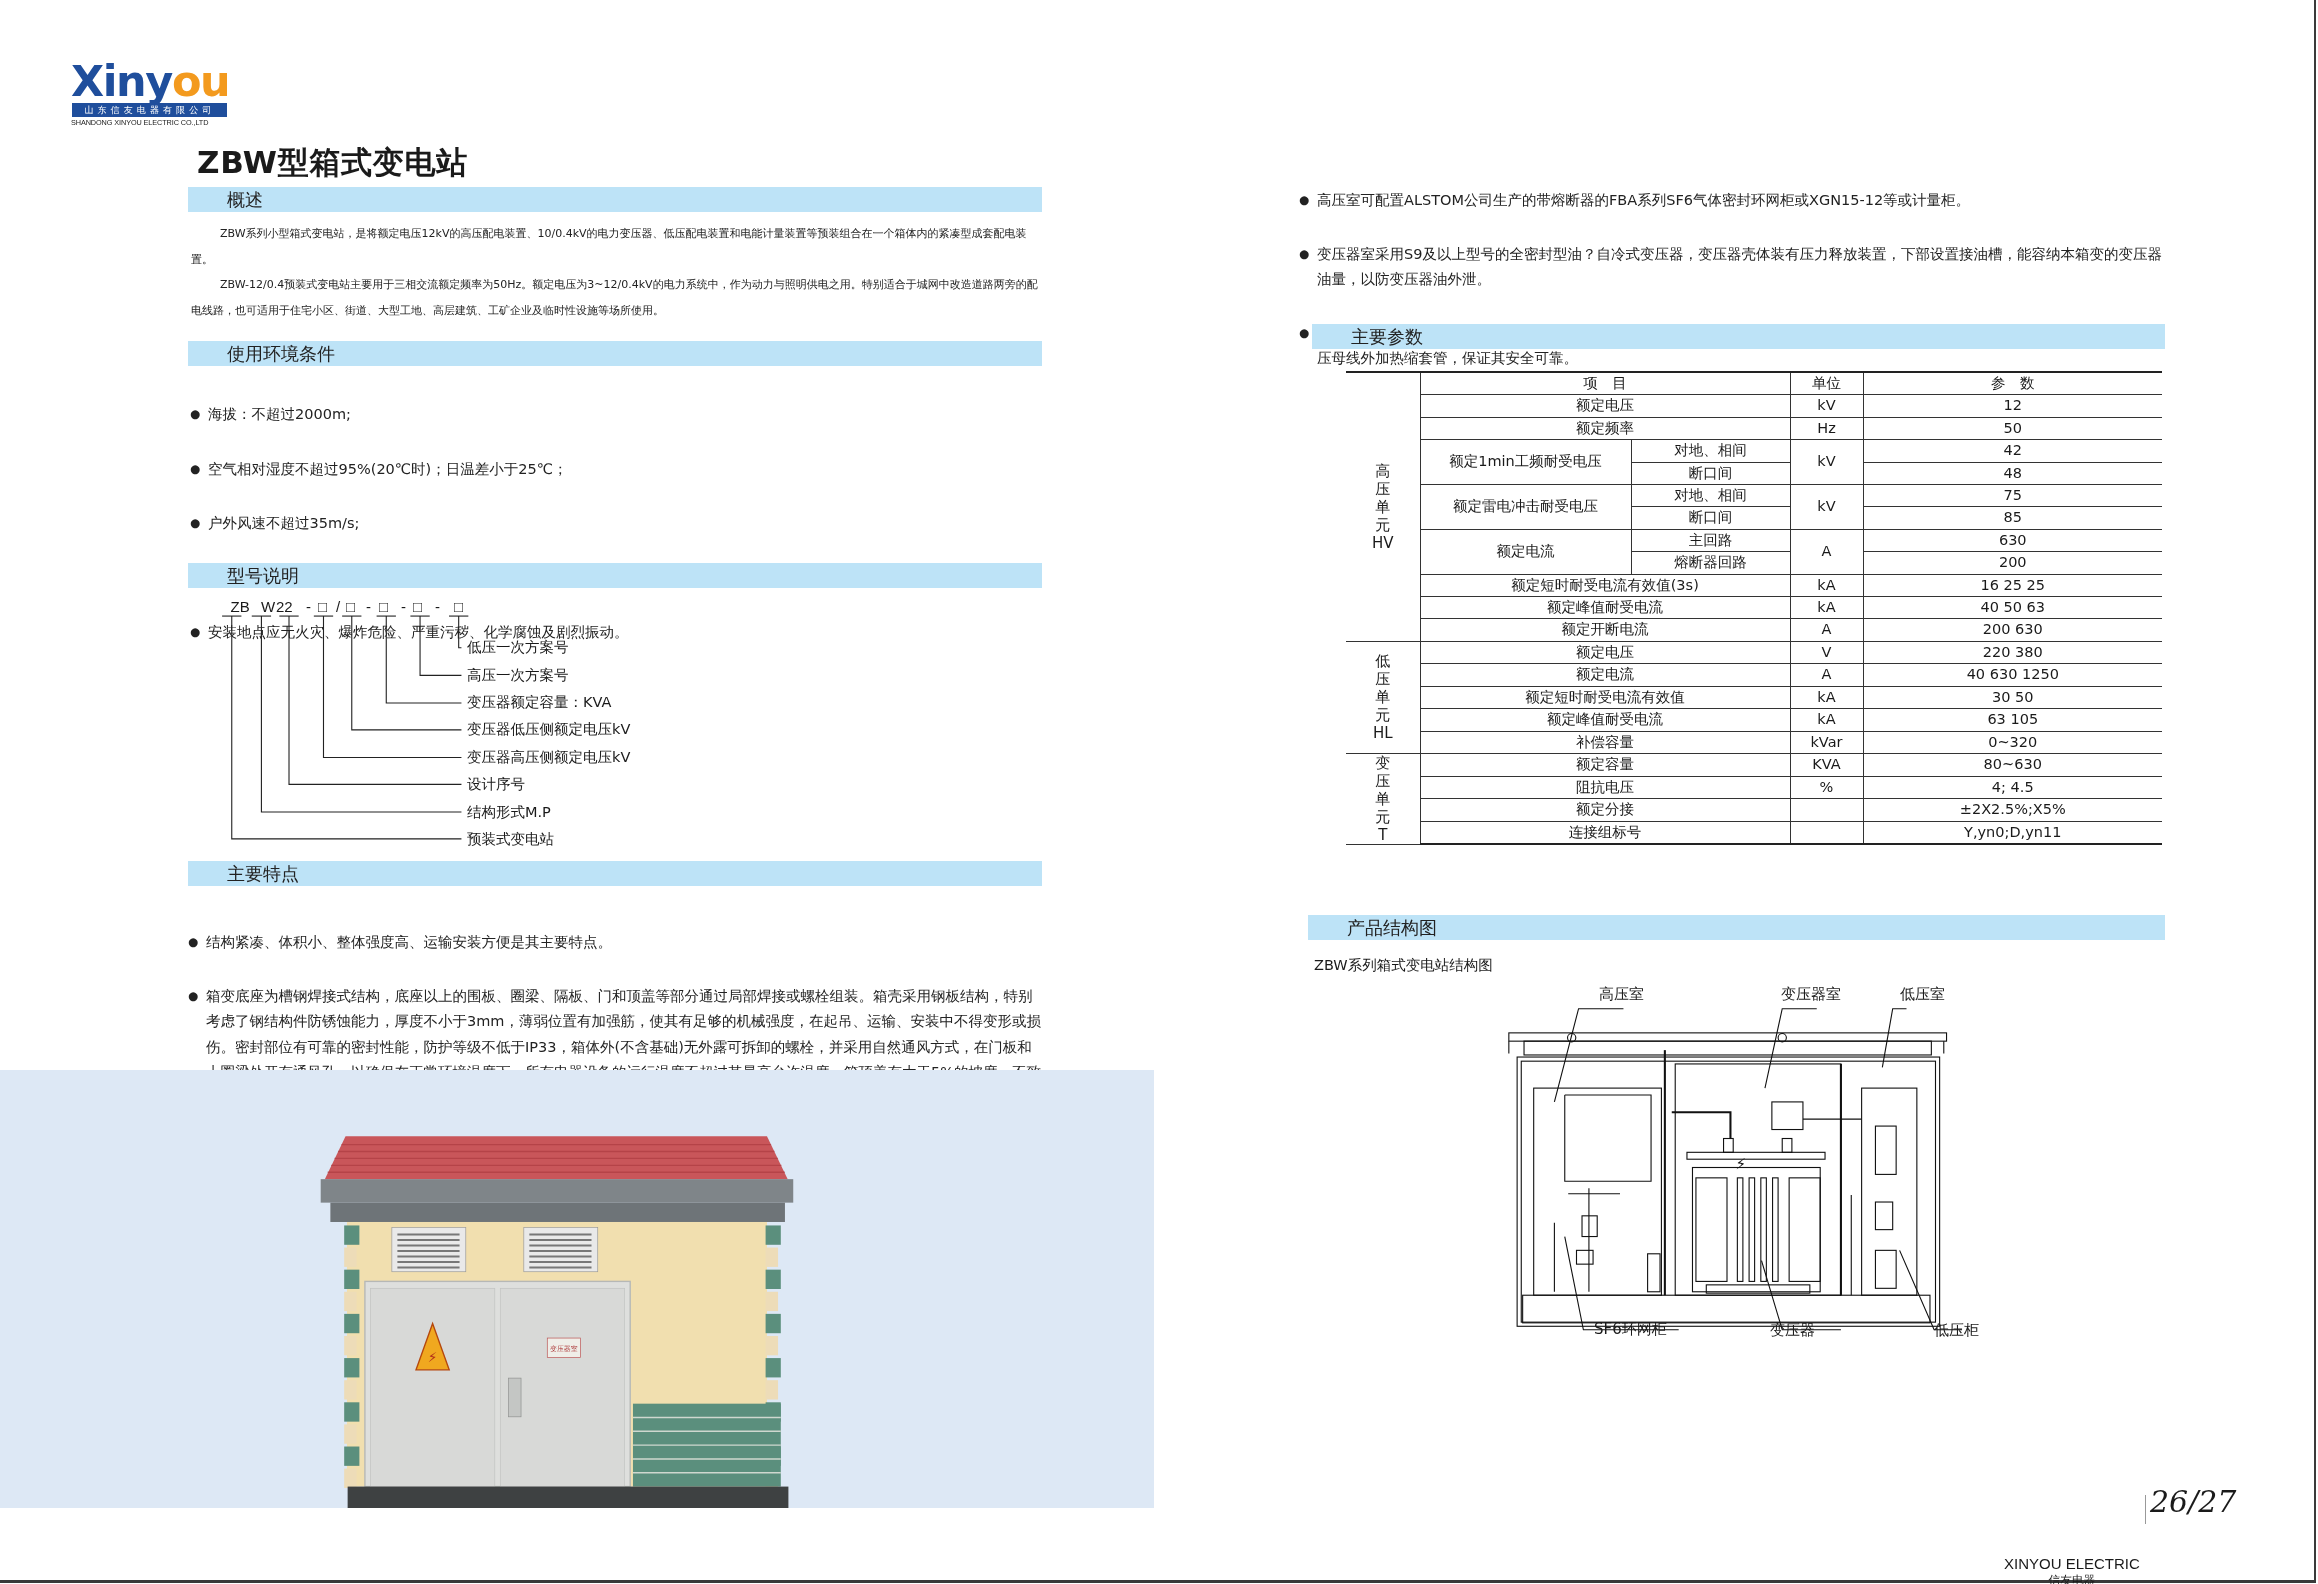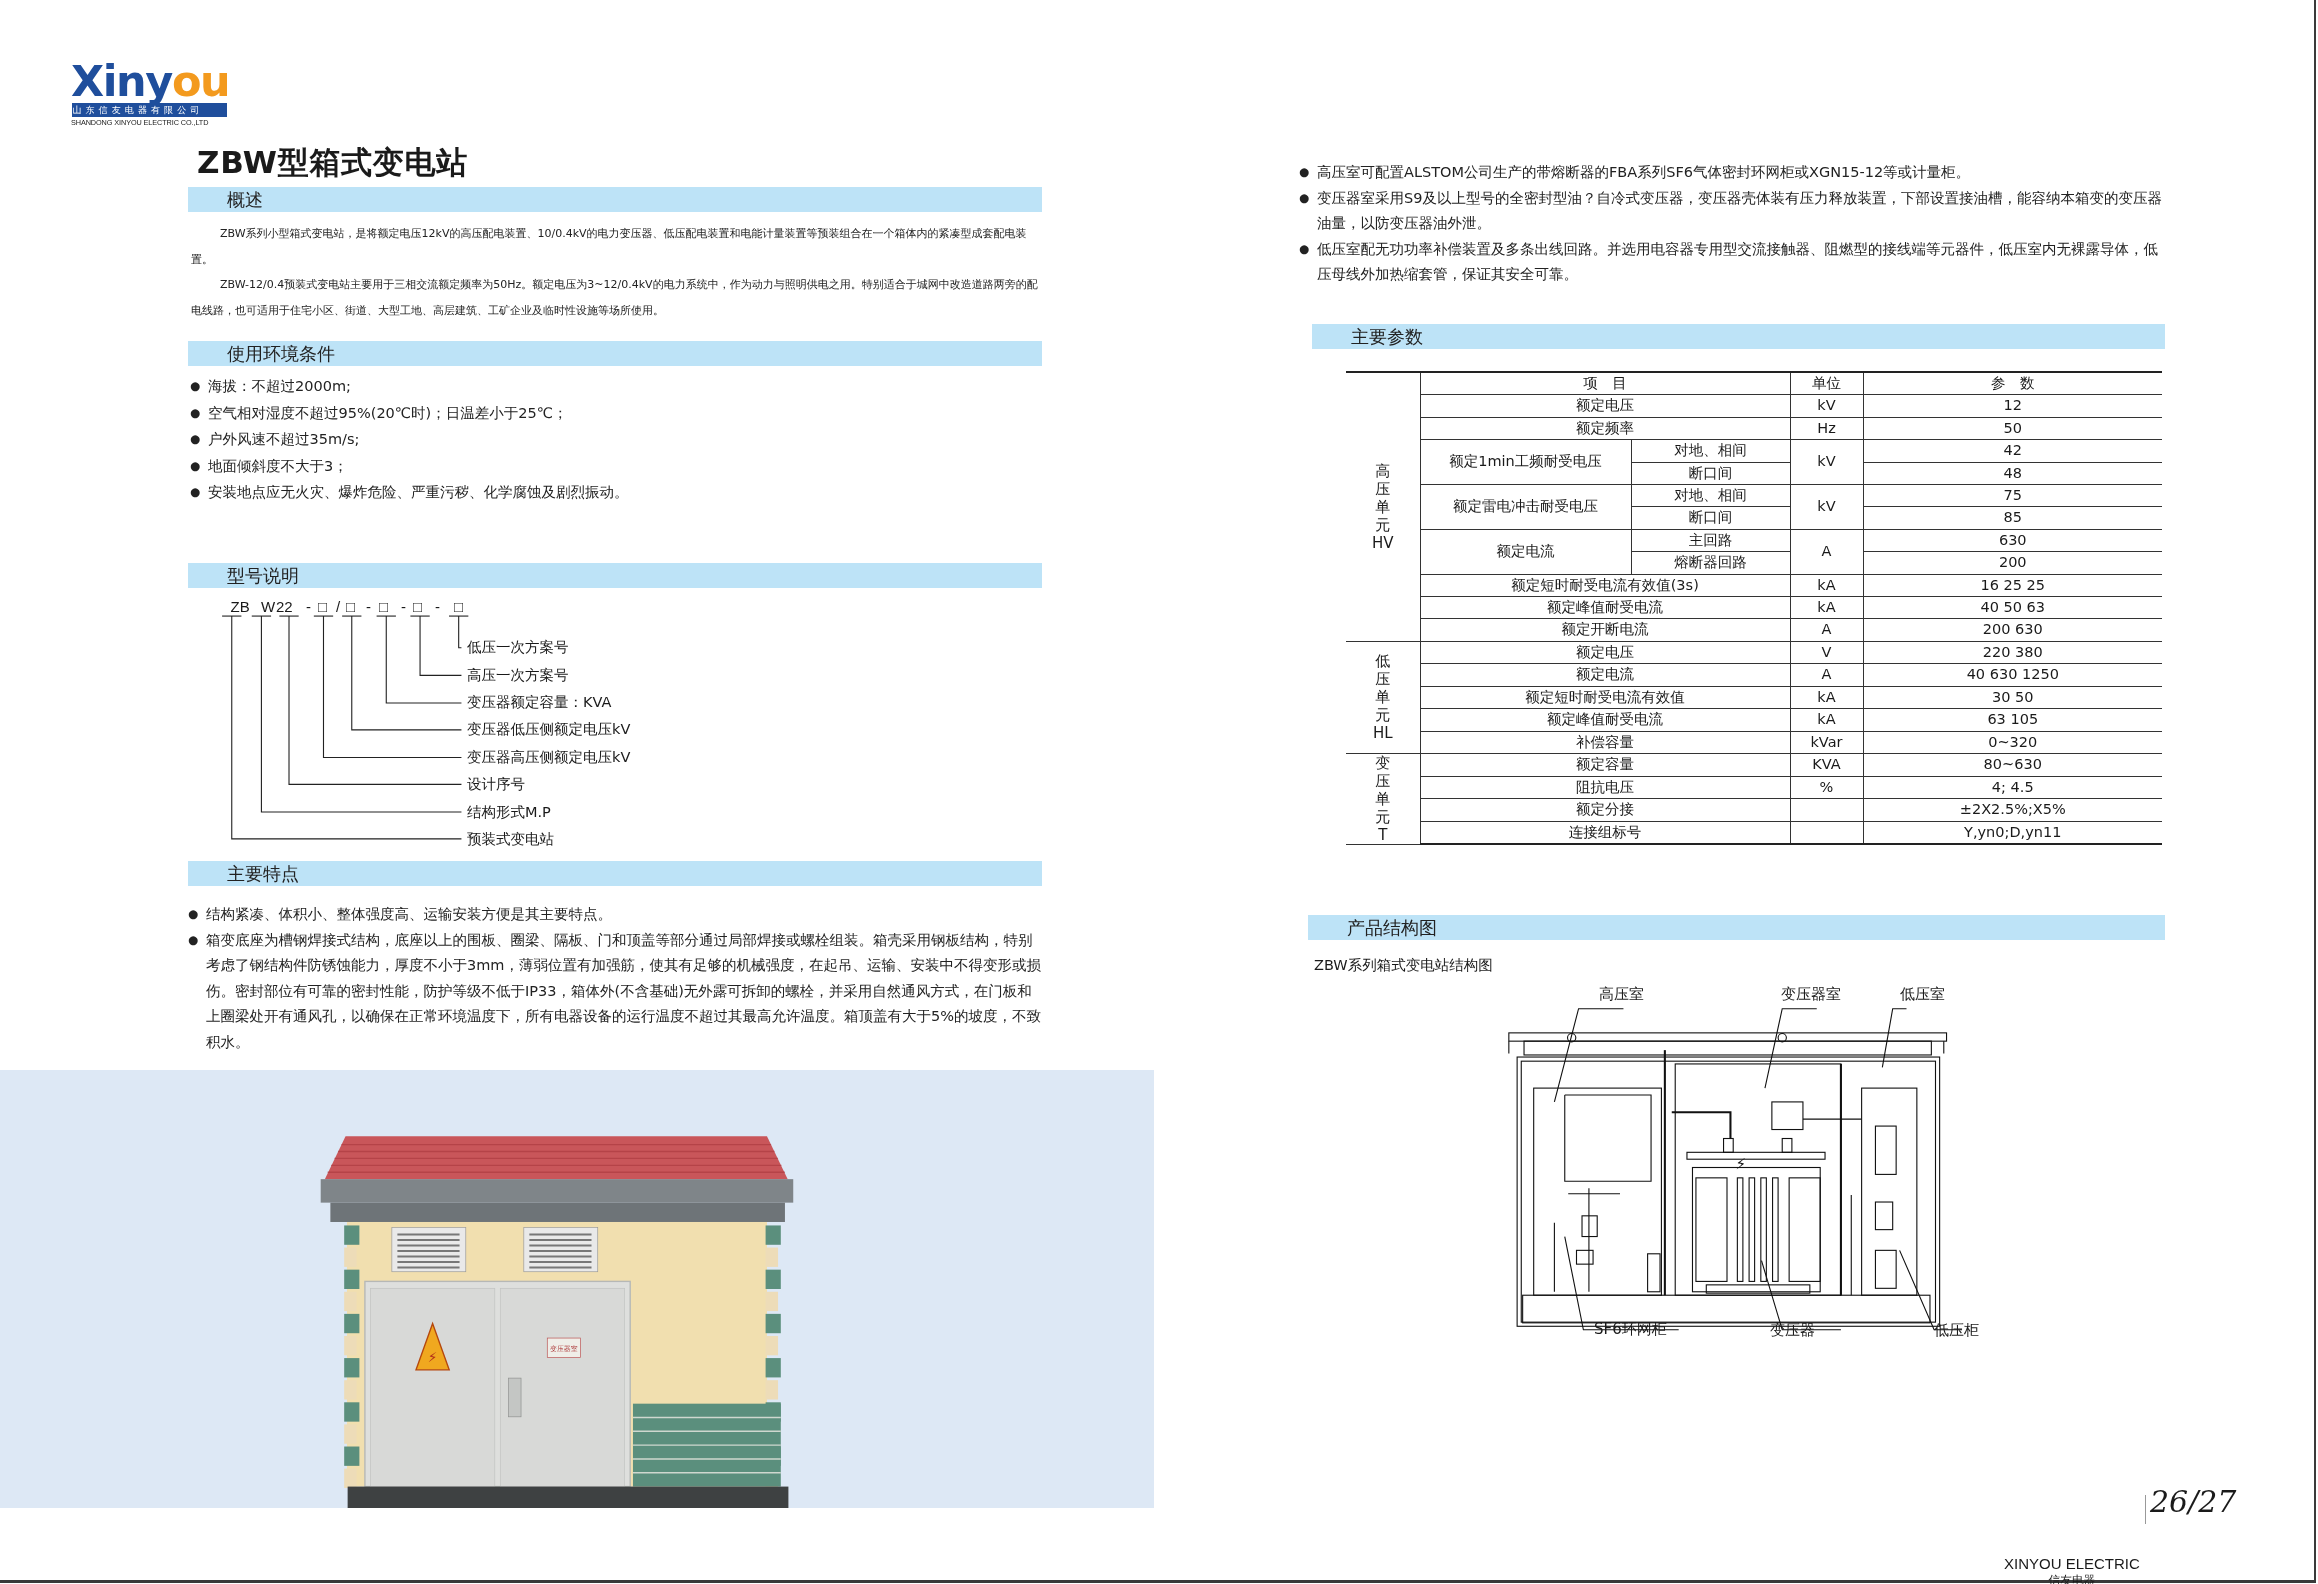--- a/index.html
+++ b/index.html
@@ -6,32 +6,32 @@
   body { width:2319px; height:1584px; position:relative; background:#ffffff; overflow:hidden;
          font-family:"DejaVu Sans","Liberation Sans",sans-serif; color:#1a1a1a; }
   .abs { position:absolute; }
   .page-frame { position:absolute; left:0; top:0; width:2314px; height:1580px; border-right:2.8px solid #3a3a3a; border-bottom:3.5px solid #3a3a3a; pointer-events:none; }
 
   
   .logo { left:71px; top:59px; width:159px; height:73px; }
   .logo-word { position:absolute; left:0; top:0; font-family:"DejaVu Sans",sans-serif; font-weight:bold; font-size:43px; letter-spacing:-1.4px; line-height:44px; }
   .logo-word .x { color:#1f4e9c; }
   .logo-word .o { color:#f39a1e; }
-  .logo-bar { position:absolute; left:1.4px; top:44px; width:155px; height:14px; background:#1f4e9c; color:#fff; font-size:9px; line-height:14px; letter-spacing:4.1px; }
+  .logo-bar { position:absolute; left:1.4px; top:44px; width:155px; height:14px; background:#1f4e9c; color:#fff; font-size:9px; line-height:14px; text-align:center; letter-spacing:4.1px; }
   .logo-en { position:absolute; left:0; top:59px; font-size:7.3px; font-family:"Liberation Sans",sans-serif; letter-spacing:-0.1px; white-space:nowrap; }
 
   .doc-title { left:197px; top:142px; font-size:31px; font-weight:bold; font-family:"DejaVu Sans",sans-serif; letter-spacing:0.7px; }
 
   .sec-head { position:absolute; height:25px; background:#bde3f7; font-size:18px; line-height:25px; padding-left:39px; box-sizing:border-box; color:#222; }
 
   .para { position:absolute; font-size:11px; line-height:25.6px; color:#222; }
   .para p { margin:0; text-indent:29px; }
 
   .bullets { position:absolute; font-size:14.5px; color:#222; margin:0; padding:0; list-style:none; }
-  .bullets li { position:relative; padding-left:18px; }
+  .bullets li { position:relative; padding-left:18px;margin-top:28px; }
   .bullets li::before { content:"●"; position:absolute; left:0; top:0; font-size:11.7px; }
 
   
   .model { left:207px; top:594px; width:622px; height:269px; }
   .model svg { position:absolute; left:0; top:0; }
   .model-label { position:absolute; font-size:14.5px; white-space:nowrap; }
   .code-tok { position:absolute; font-size:15px; top:4.1px; font-family:"Liberation Sans",sans-serif; }
 
   
   .photo-bg { left:0; top:1070px; width:1154px; height:438px; background:#dde8f5; }

